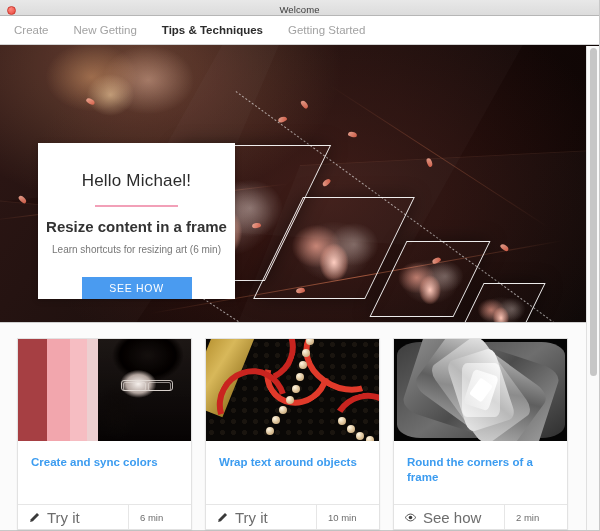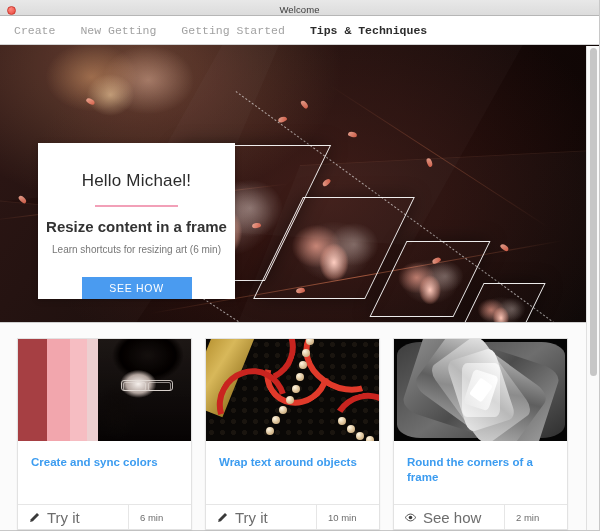--- a/index.html
+++ b/index.html
@@ -34,21 +34,21 @@
   }
 
   
   .tabbar {
     height:29px; flex:0 0 29px; background:#ffffff;
     display:flex; align-items:center; padding-left:14px;
     border-bottom:1px solid #d4d4d4;
   }
   .tab {
     font-size:11.5px; color:#a2a2a2; margin-right:25px;
-    white-space:nowrap; cursor:default; line-height:29px;font-family:Liberation Mono, monospace;
+    white-space:nowrap; cursor:default; line-height:29px;
   }
   .tab.active { color:#2c2c2c; font-weight:bold; }
 
   
   .hero {
     position:relative; height:278px; flex:0 0 278px;
     overflow:hidden; background:#120605;
     border-bottom:1px solid #cfcfcf;
   }
   .hero-art { position:absolute; inset:0; overflow:hidden; }
@@ -222,22 +222,22 @@
 <div class="window">
 
   <div class="titlebar">
     <div class="close-dot"></div>
     <div class="title-text">Welcome</div>
   </div>
 
   <div class="tabbar">
     <div class="tab">Create</div>
     <div class="tab">New Getting</div>
+    <div class="tab active">Tips &amp; Techniques</div>
     <div class="tab">Getting Started</div>
-    <div class="tab active">Tips &amp; Techniques</div>
   </div>
 
   <div class="hero">
     <div class="hero-art">
       <div class="hero-bg"></div>
 
       <div class="facet" style="left:-40px;top:-30px;width:330px;height:200px;transform:skewX(-28deg) rotate(-6deg);"></div>
       <div class="facet" style="left:250px;top:-50px;width:300px;height:230px;transform:skewX(-26deg) rotate(4deg);"></div>
       <div class="facet" style="left:300px;top:120px;width:360px;height:210px;transform:skewX(-24deg) rotate(-3deg);"></div>
       <div class="facet" style="left:-60px;top:150px;width:280px;height:190px;transform:skewX(-30deg) rotate(5deg);"></div>

